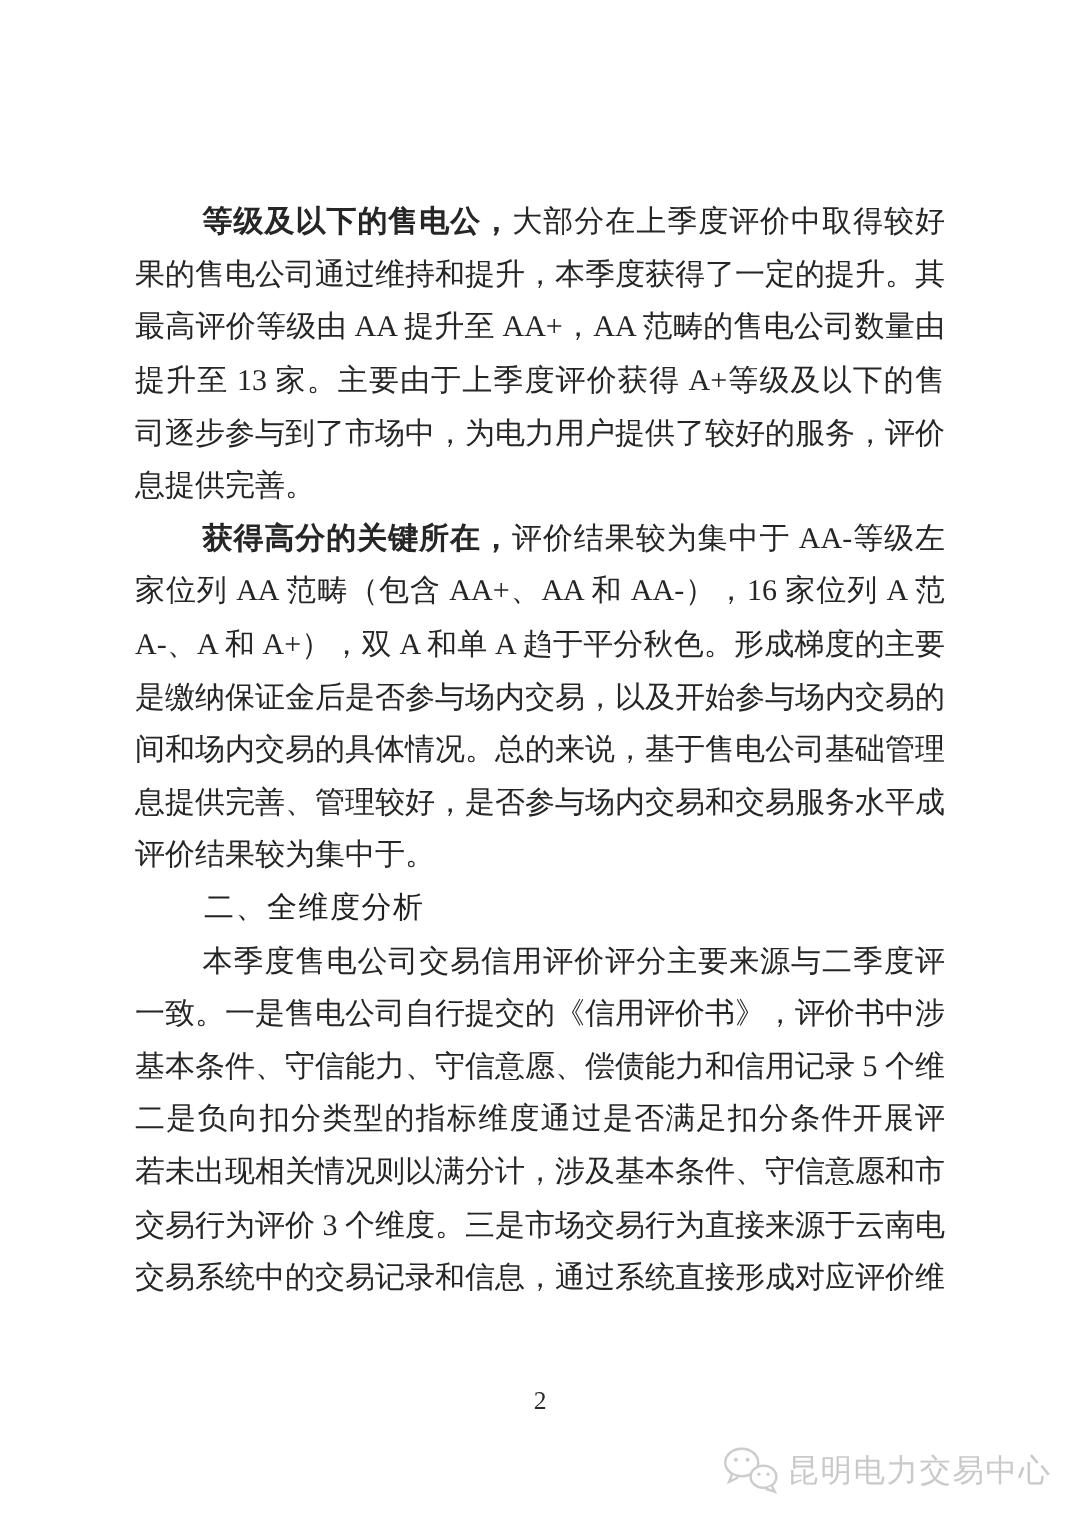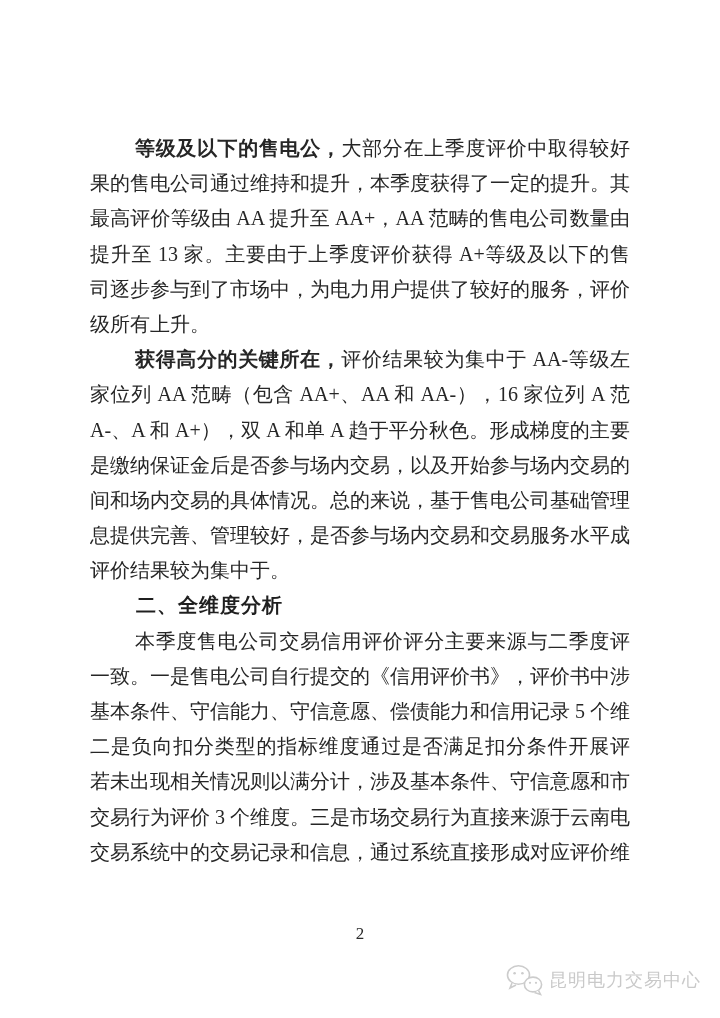--- a/index.html
+++ b/index.html
@@ -31,21 +31,21 @@
   .line.end {
     text-align: left;
     text-align-last: left;
   }
   .line.indent { text-indent: 45px; }
   .lead-bold { font-weight: bold; }
   .heading {
     height: 35.2px;
     line-height: 35.2px;
     font-size: 20px;
-    font-weight: bold;
+    font-weight: normal;
     color: #1f1f1f;
     text-indent: 46px;
     font-family: "Liberation Sans", "DejaVu Sans", sans-serif;
     letter-spacing: 1px;
   }
   .page-number {
     position: absolute;
     left: 0;
     right: 0;
     top: 924px;
@@ -57,40 +57,40 @@
   .watermark {
     position: absolute;
     right: 19px;
     top: 964px;
     display: flex;
     align-items: center;
     gap: 5px;
     color: #c9c9c9;
   }
   .watermark-text {
-    font-size: 18px;
+    font-size: 21px;
     letter-spacing: 1px;
     font-family: Liberation Serif, serif;
   }
   .wechat-icon-svg { display: block; }
 </style>
 </head>
 <body>
 
 <div class="page">
 
   <div class="text-column">
 
     <div class="para">
       <div class="line indent"><span class="lead-bold">等级及以下的售电公，</span><span>大部分在上季度评价中取得较好评价结</span></div>
       <div class="line">果的售电公司通过维持和提升，本季度获得了一定的提升。其中，</div>
       <div class="line">最高评价等级由 AA 提升至 AA+，AA 范畴的售电公司数量由 8 家</div>
       <div class="line">提升至 13 家。主要由于上季度评价获得 A+等级及以下的售电公</div>
       <div class="line">司逐步参与到了市场中，为电力用户提供了较好的服务，评价等</div>
-      <div class="line end">级所有上升。</div>
+      <div class="line end">息提供完善。</div>
     </div>
 
     <div class="para">
       <div class="line indent"><span class="lead-bold">获得高分的关键所在，</span><span>评价结果较为集中于 AA-等级左右，13</span></div>
       <div class="line">家位列 AA 范畴（包含 AA+、AA 和 AA-），16 家位列 A 范畴（包含</div>
       <div class="line">A-、A 和 A+），双 A 和单 A 趋于平分秋色。形成梯度的主要原因</div>
       <div class="line">是缴纳保证金后是否参与场内交易，以及开始参与场内交易的时</div>
       <div class="line">间和场内交易的具体情况。总的来说，基于售电公司基础管理信</div>
       <div class="line">息提供完善、管理较好，是否参与场内交易和交易服务水平成为</div>
       <div class="line end">评价结果较为集中于。</div>

